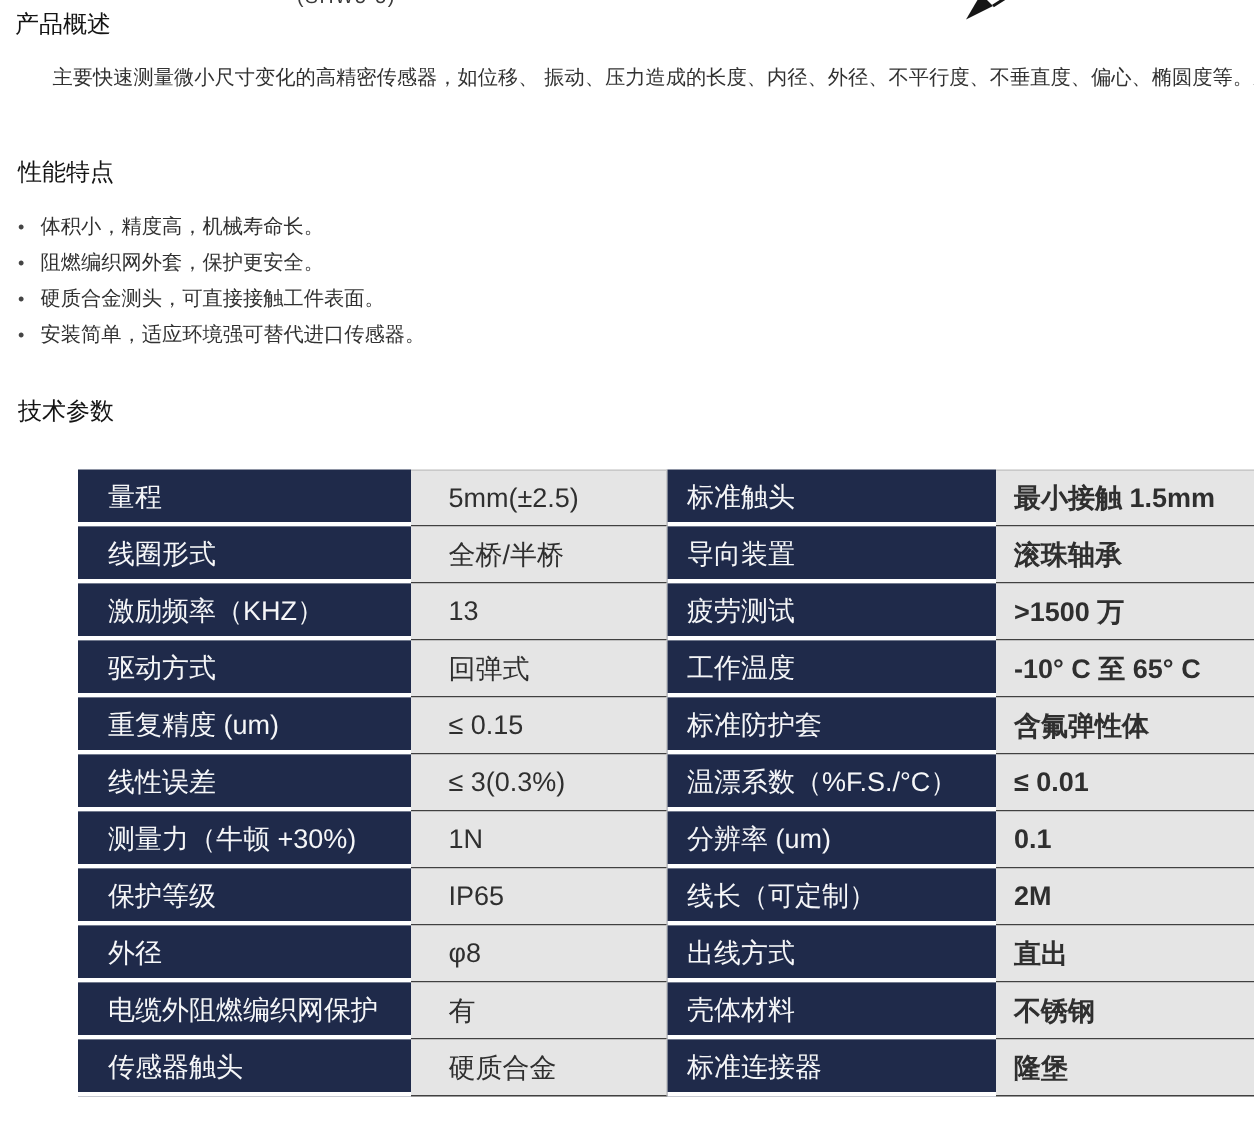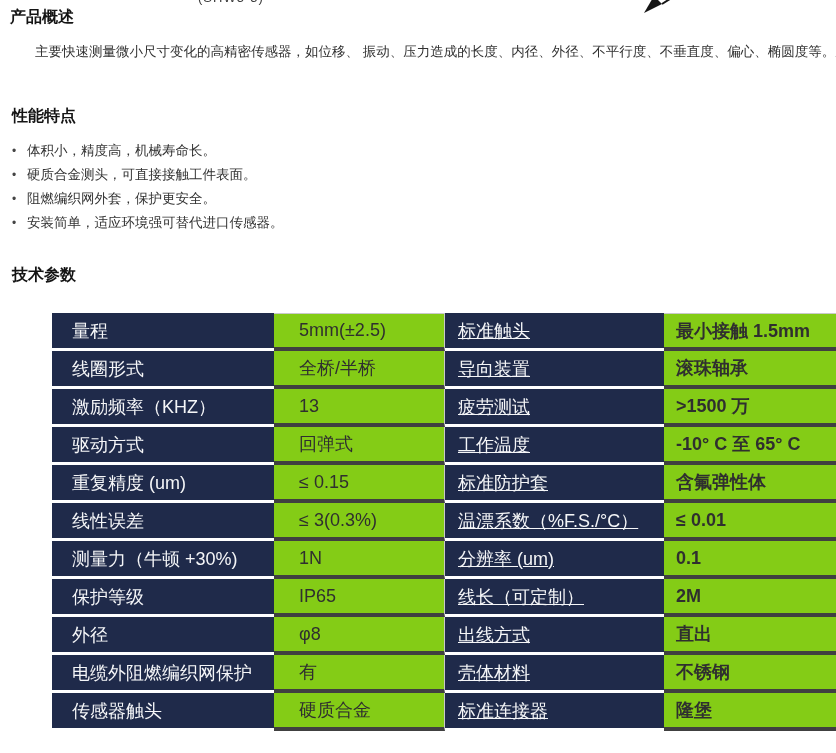--- a/index.html
+++ b/index.html
@@ -31,21 +31,21 @@
   
   .pencil-clip {
     position: absolute;
     left: 640px; top: 0;
     width: 48px; height: 16px;
     overflow: hidden;
   }
 
   h1.sec-heading, h2.sec-heading {
     font-size: 16px;
-    font-weight: bold;
+    font-weight: normal;
     color: #141414;
     line-height: 21px;
   }
   .heading-overview { margin: 6px 0 0 10px; }
   .heading-features { margin: 44px 18px 0 12px; }
   .heading-specs    { margin: 29px 0 0 12px; }
 
   .overview-body {
     margin: 15px 0 0 8px;
     font-size: 13.5px;
@@ -92,25 +92,25 @@
     vertical-align: middle;
     overflow: hidden;
     white-space: nowrap;
   }
   td.label {
     background: #1f2a4a;
     color: #f5f6f8;
     border-bottom: 3px solid #ffffff;
   }
   td.label.l1 { padding-left: 20px; }
-  td.label.l2 { padding-left: 13px; text-decoration: underline; }
+  td.label.l2 { padding-left: 13px; }
   td.value {
-    background: #84cc16;
+    background: #e5e5e5;
     color: #2f2f2f;
-    border-bottom: 4px solid #404040;
+    border-bottom: 1px solid #404040;
   }
   td.value.v1 { padding-left: 25px; border-right: 1px solid #c9c9c9; }
   td.value.v2 { padding-left: 12px; border-right: 1px solid #c9c9c9; font-weight: bold; }
   tr:first-child td.value { border-top: 1px solid #c9c9c9; }
 </style>
 </head>
 <body>
 
 <div class="page">
 
@@ -128,22 +128,22 @@
   <h1 class="sec-heading heading-overview">产品概述</h1>
 
   <div class="overview-body">
     <div class="line first">主要快速测量微小尺寸变化的高精密传感器，如位移、 振动、压力造成的长度、内径、外径、不平行度、不垂直度、偏心、椭圆度等。应</div>
   </div>
 
   <h2 class="sec-heading heading-features">性能特点</h2>
 
   <ul class="features">
     <li>体积小，精度高，机械寿命长。</li>
+    <li>阻燃编织网外套，保护更安全。</li>
     <li>硬质合金测头，可直接接触工件表面。</li>
-    <li>阻燃编织网外套，保护更安全。</li>
     <li>安装简单，适应环境强可替代进口传感器。</li>
   </ul>
 
   <h2 class="sec-heading heading-specs">技术参数</h2>
 
   <table class="specs">
     <colgroup>
       <col class="c-label1">
         <col class="c-value1">
         <col class="c-label2">

